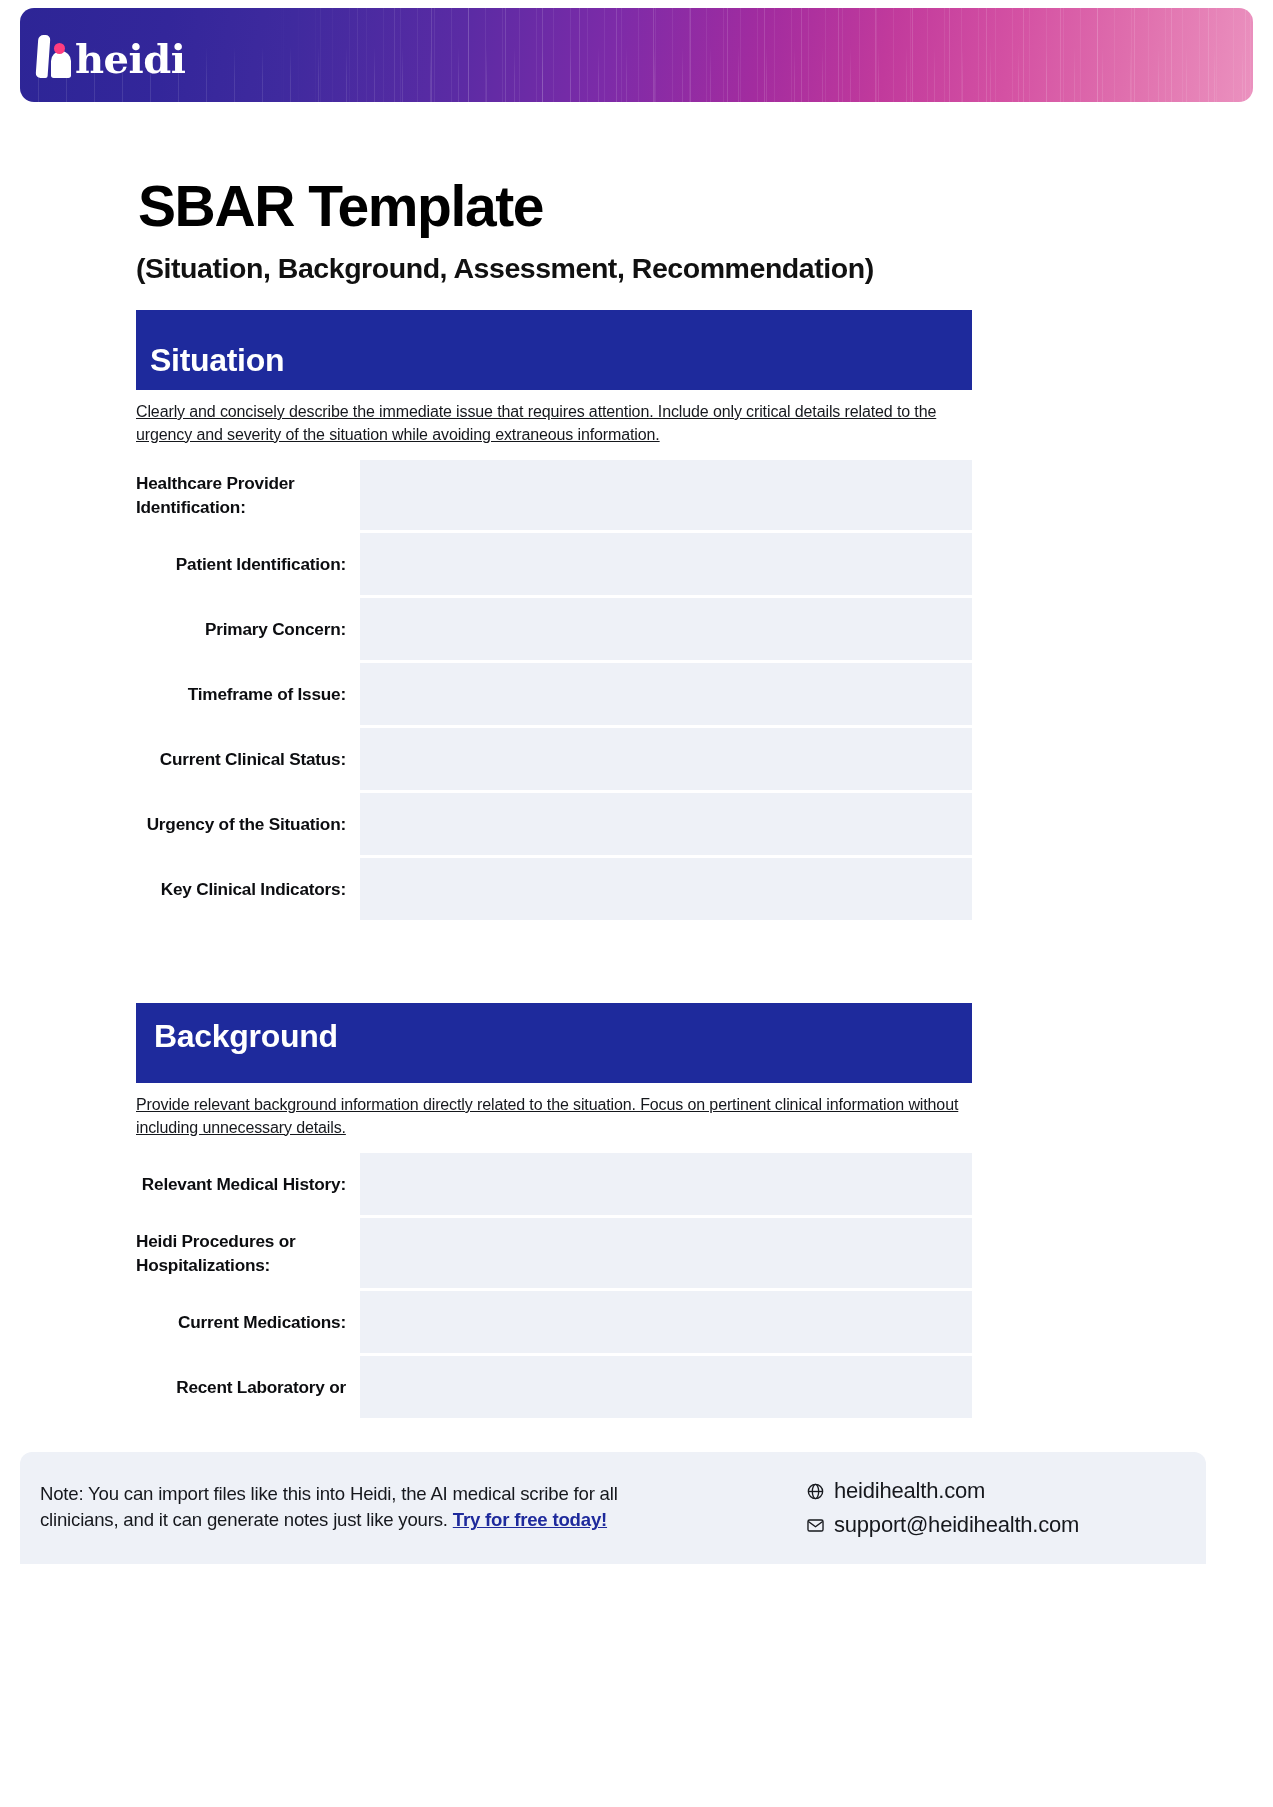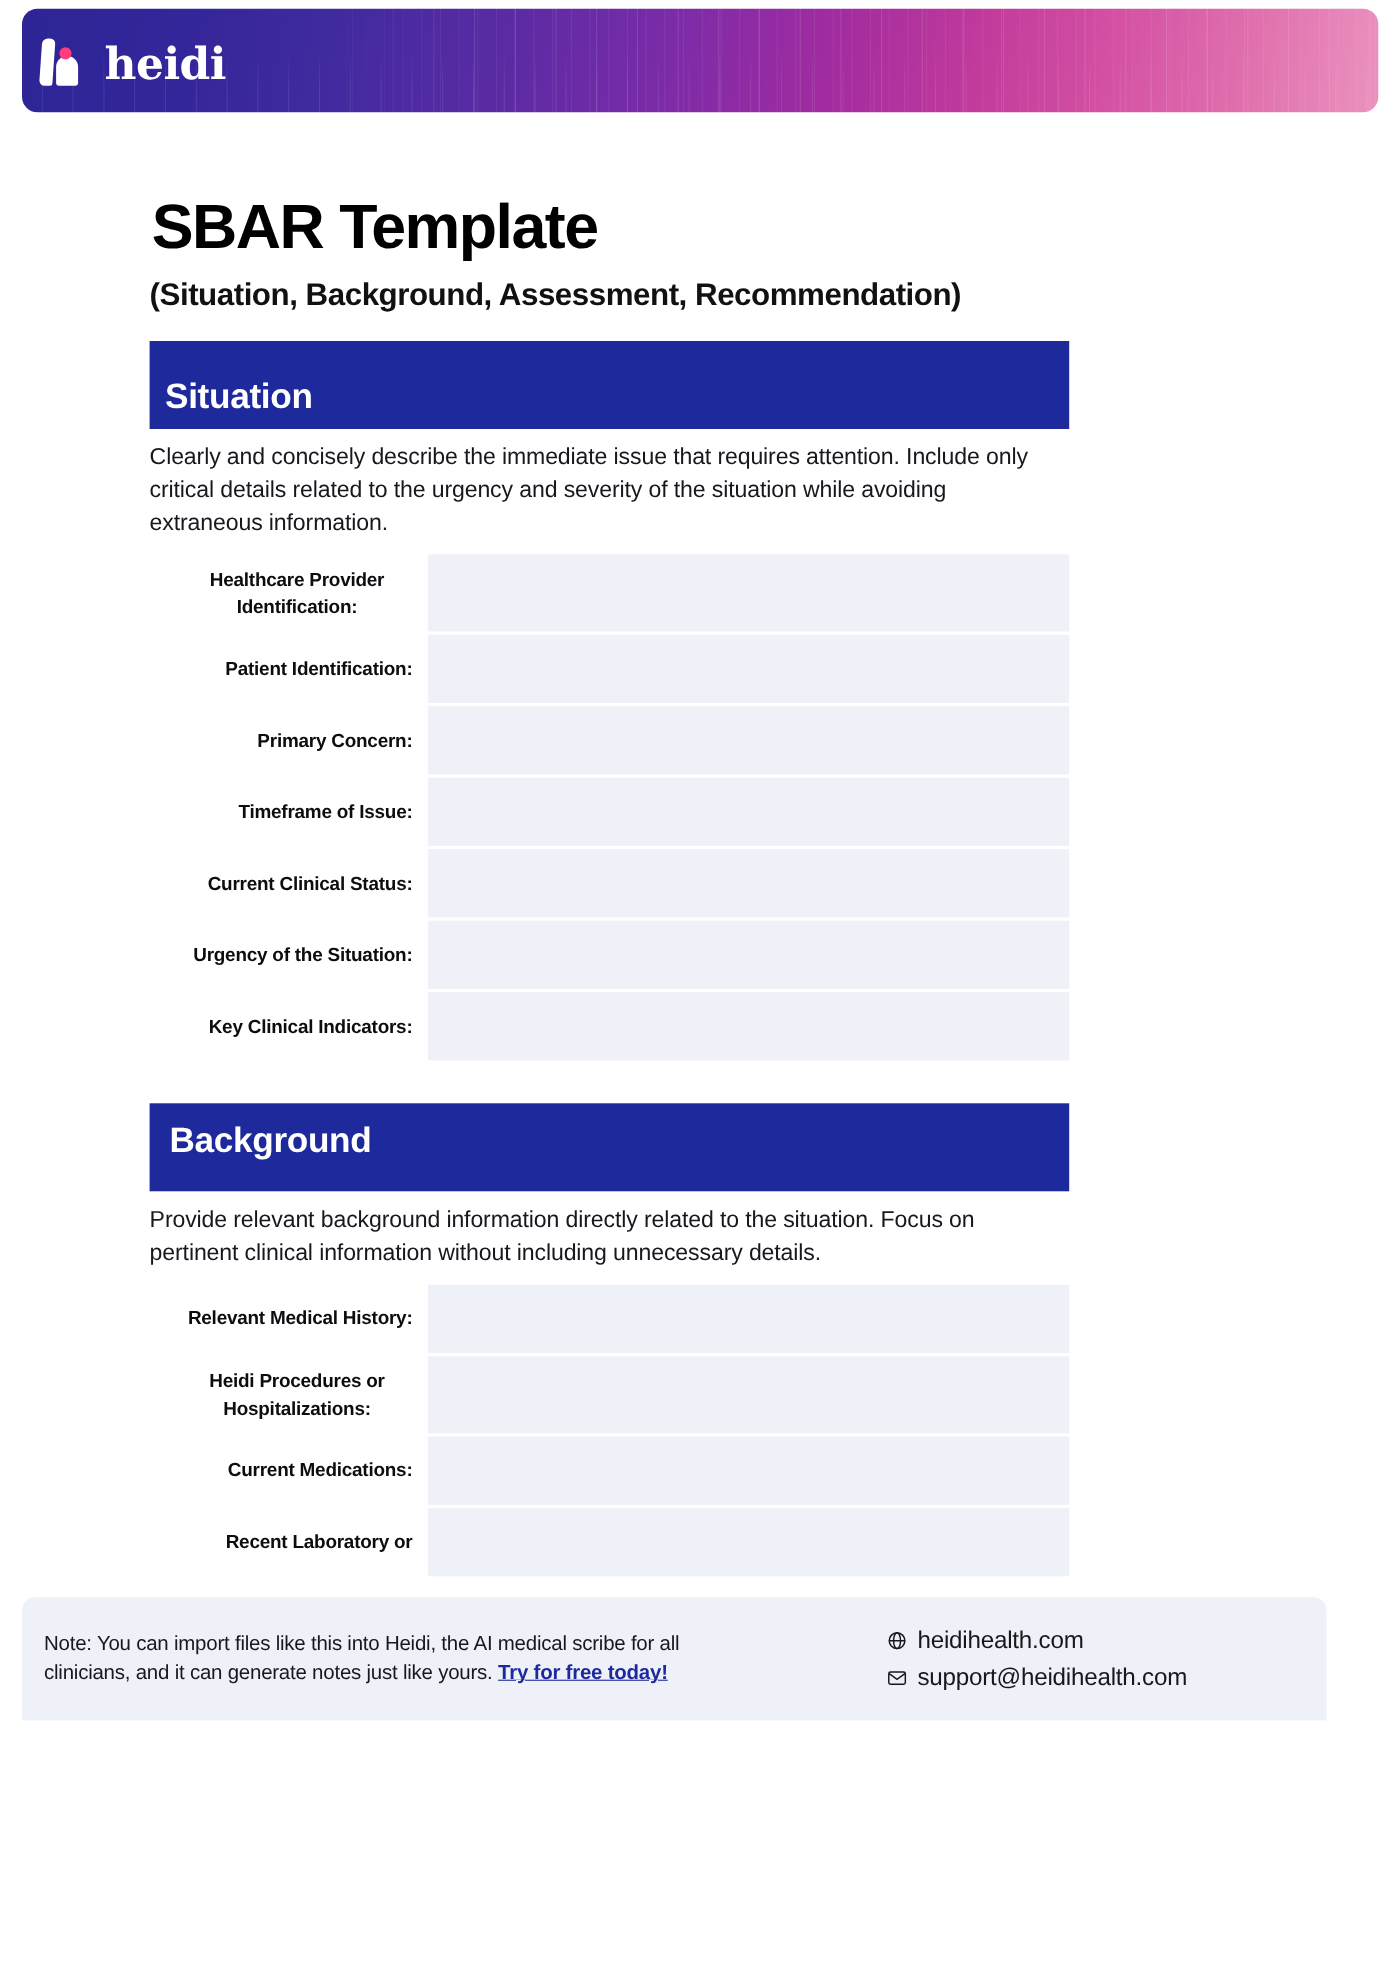--- a/index.html
+++ b/index.html
@@ -62,21 +62,20 @@
             mask-image: linear-gradient(180deg, transparent 0%, #000 60%);
   }
 
   .logo {
     position: absolute;
     left: 14px;
     top: 24px;
     display: flex;
     align-items: flex-end;
     height: 46px;
-    gap: 20px;
   }
   .logo-mark {
     position: relative;
     width: 40px;
     height: 44px;
     margin-right: 1px;
   }
   .logo-mark .stem {
     position: absolute;
     left: 3px; top: 1px;
@@ -152,45 +151,45 @@
   .section-banner-title {
     color: #ffffff;
     font-size: 32px;
     font-weight: 700;
     letter-spacing: -0.3px;
     line-height: 1;
   }
   .section-desc {
     margin-top: 11px;
     width: 828px;
-    font-size: 21px;
+    font-size: 16px;
     line-height: 1.42;
     color: #16181d;
     letter-spacing: -0.12px;
+    text-decoration: underline;
   }
 
   .fields { margin-top: 14px; }
   .field-row {
     display: flex;
     align-items: stretch;
     margin-bottom: 3px;
   }
   .field-label {
     width: 224px;
     padding-right: 14px;
     font-size: 17.2px;
     font-weight: 700;
     color: #0c0d10;
     letter-spacing: -0.2px;
     line-height: 1.45;
-    text-align: center;
+    text-align: left;
     display: flex;
     align-items: center;
     justify-content: flex-end;
-    margin-left: 29px;
   }
   .field-box {
     flex: 1;
     background: #eef1f7;
     min-height: 62px;
   }
   .field-row.tall .field-box { min-height: 70px; }
 
   
   .footer {

